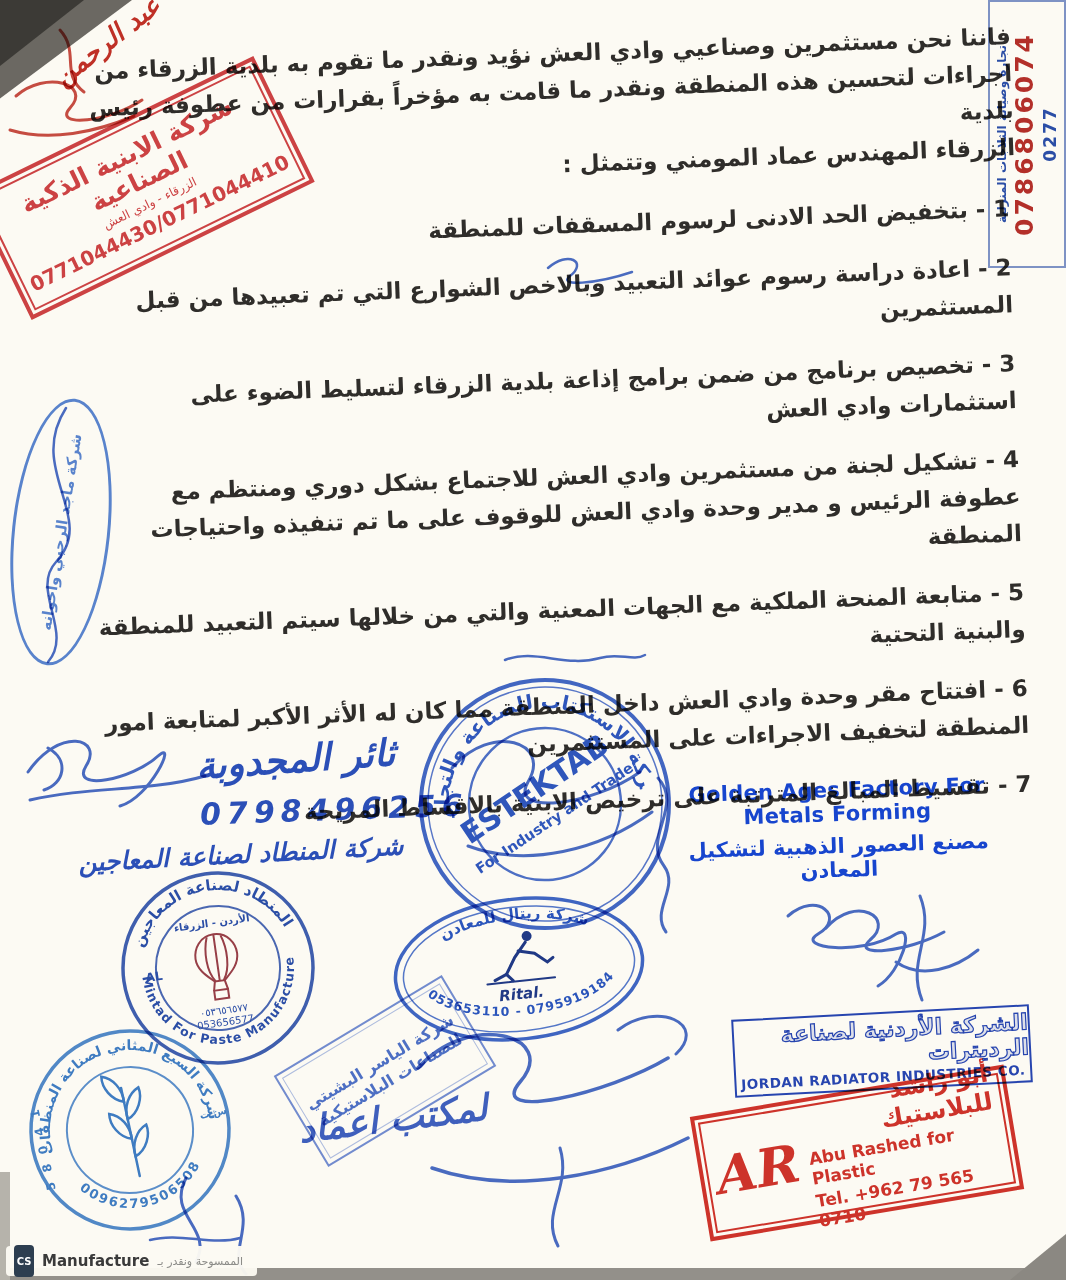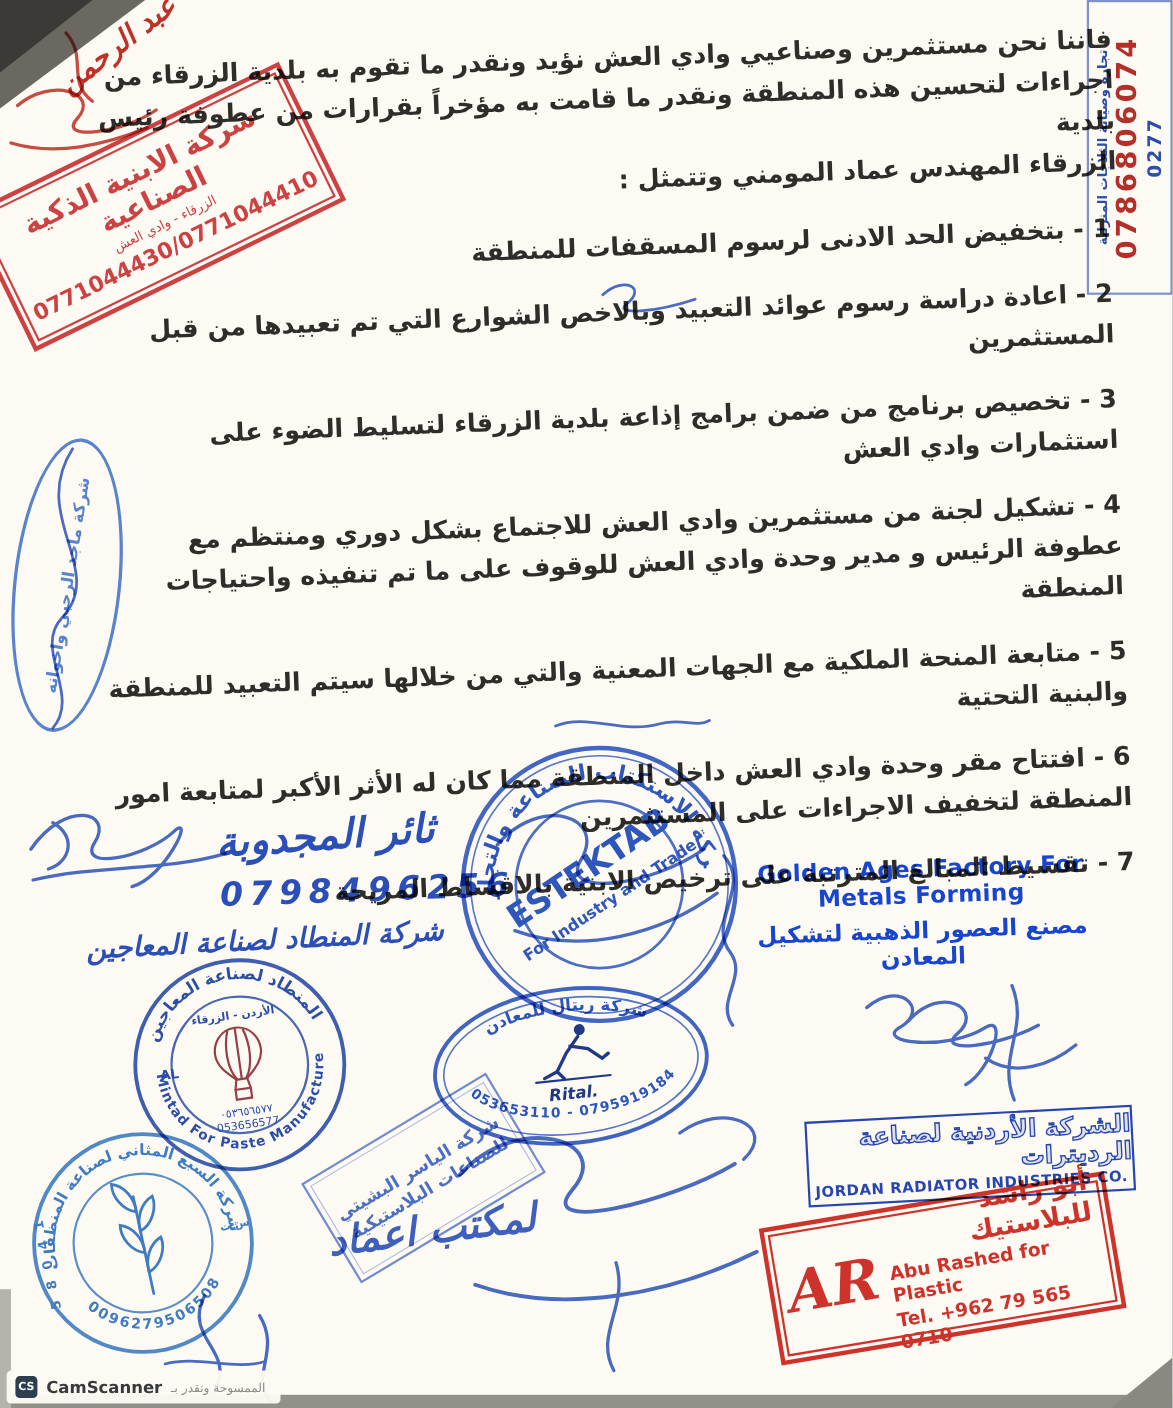--- a/index.html
+++ b/index.html
@@ -96,21 +96,21 @@
   .hand-phone1{left:200px;top:792px;font-size:30px;letter-spacing:6px;transform:rotate(-2deg)}
   .hand-company1{left:78px;top:840px;font-size:25px;transform:rotate(-3deg)}
   .hand-note1{left:298px;top:1098px;font-size:36px;transform:rotate(-7deg);opacity:.9}
   .hand-red{left:44px;top:26px;font-size:26px;transform:rotate(-38deg);color:#c23127}
 
   .sig-layer{position:absolute;left:0;top:0;mix-blend-mode:multiply;pointer-events:none}
 
   
   .cam-bar{position:absolute;left:6px;top:1246px;height:30px;display:flex;align-items:center;gap:8px;
            background:rgba(252,250,243,.96);padding:0 14px 0 8px;border-radius:4px}
-  .cam-logo{width:20px;height:20px;border-radius:4px;background:#2d3e50;color:#fff;font-size:10px;
+  .cam-logo{width:20px;height:32px;border-radius:4px;background:#2d3e50;color:#fff;font-size:10px;
             font-weight:700;display:flex;align-items:center;justify-content:center}
   .cam-app{font-size:15px;font-weight:700;color:#3a3a3a}
   .cam-note{font-size:11px;color:#8a8a86;direction:rtl}
 </style>
 </head>
 <body>
 
 <div class="page">
 
   <div class="corner-tl"></div>
@@ -295,17 +295,17 @@
     </g>
     <g stroke="#c23a30" fill="none" stroke-width="3" stroke-linecap="round" opacity="0.9">
       <path d="M16,96 C46,70 92,84 70,108 C52,128 110,122 142,100"></path>
       <path d="M10,130 C50,142 96,132 134,116"></path>
       <path d="M60,30 C80,52 60,74 84,92"></path>
     </g>
   </svg>
 
   <div class="cam-bar">
     <div class="cam-logo">CS</div>
-    <div class="cam-app">CamScanner</div>
+    <div class="cam-app">Manufacture</div>
     <div class="cam-note">الممسوحة ونقدر بـ</div>
   </div>
 
 </div>
 
 </body></html>

